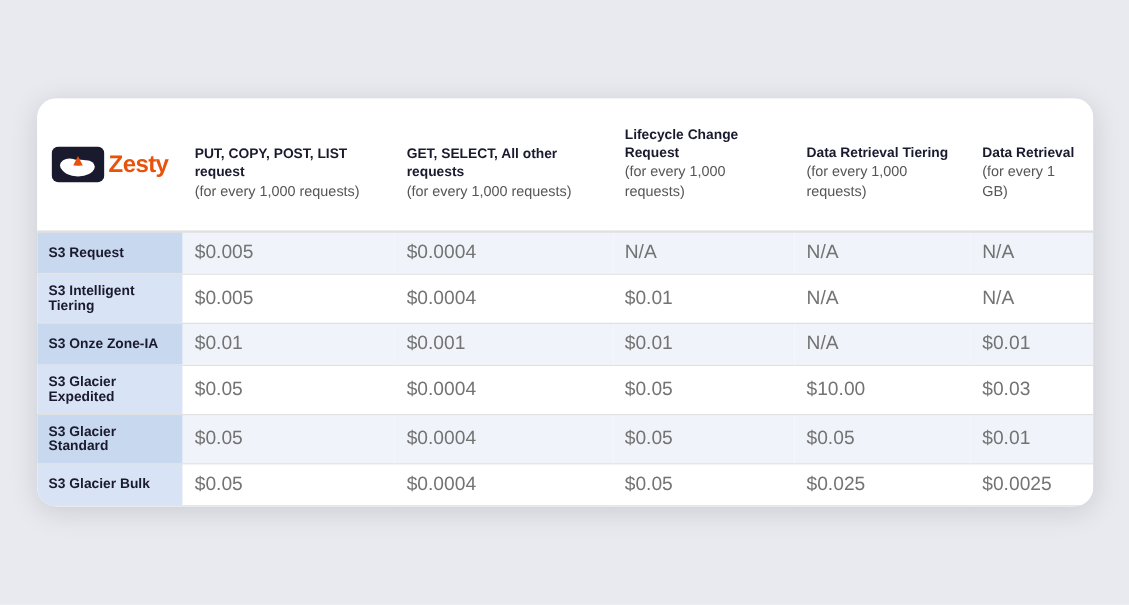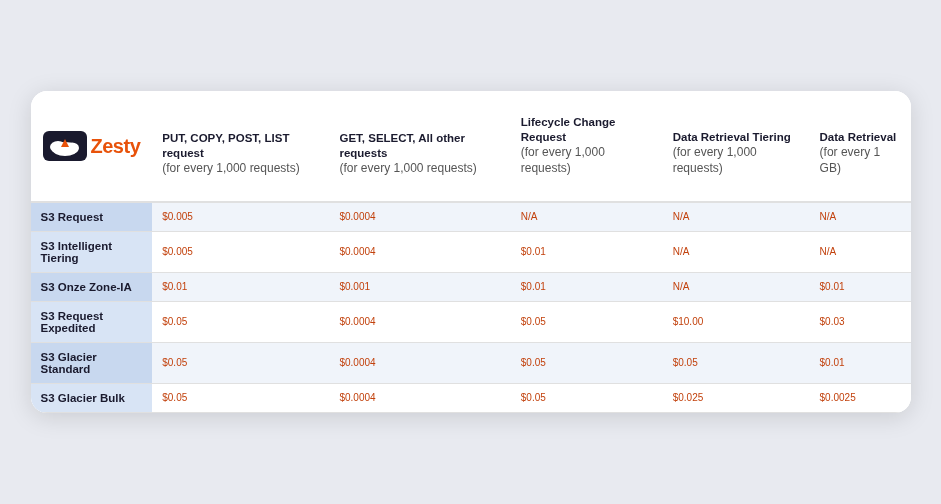--- a/index.html
+++ b/index.html
@@ -68,23 +68,23 @@
     }
     tbody tr:nth-child(odd) {
       background: #f0f4fa;
     }
     tbody tr:nth-child(even) {
       background: #ffffff;
     }
     tbody td {
       padding: 8px 10px;
       border-bottom: 1px solid #e0e0e0;
-      color: #c2410c;
+      color: #737373;
       vertical-align: middle;
-      font-size: 10px;
+      font-size: 16px;
     }
     .row-label {
       font-weight: 800;
       color: #1a1a2e;
       font-size: 11.5px;
       width: 110px;
       background: #dce6f5 !important;
     }
     tbody tr:nth-child(odd) .row-label {
       background: #c8d8ef !important;
@@ -154,21 +154,21 @@
         </tr>
         <tr>
           <td class="row-label">S3 Onze Zone-IA</td>
           <td>$0.01</td>
           <td>$0.001</td>
           <td>$0.01</td>
           <td>N/A</td>
           <td>$0.01</td>
         </tr>
         <tr>
-          <td class="row-label">S3 Request Expedited</td>
+          <td class="row-label">S3 Glacier Expedited</td>
           <td>$0.05</td>
           <td>$0.0004</td>
           <td>$0.05</td>
           <td>$10.00</td>
           <td>$0.03</td>
         </tr>
         <tr>
           <td class="row-label">S3 Glacier Standard</td>
           <td>$0.05</td>
           <td>$0.0004</td>

